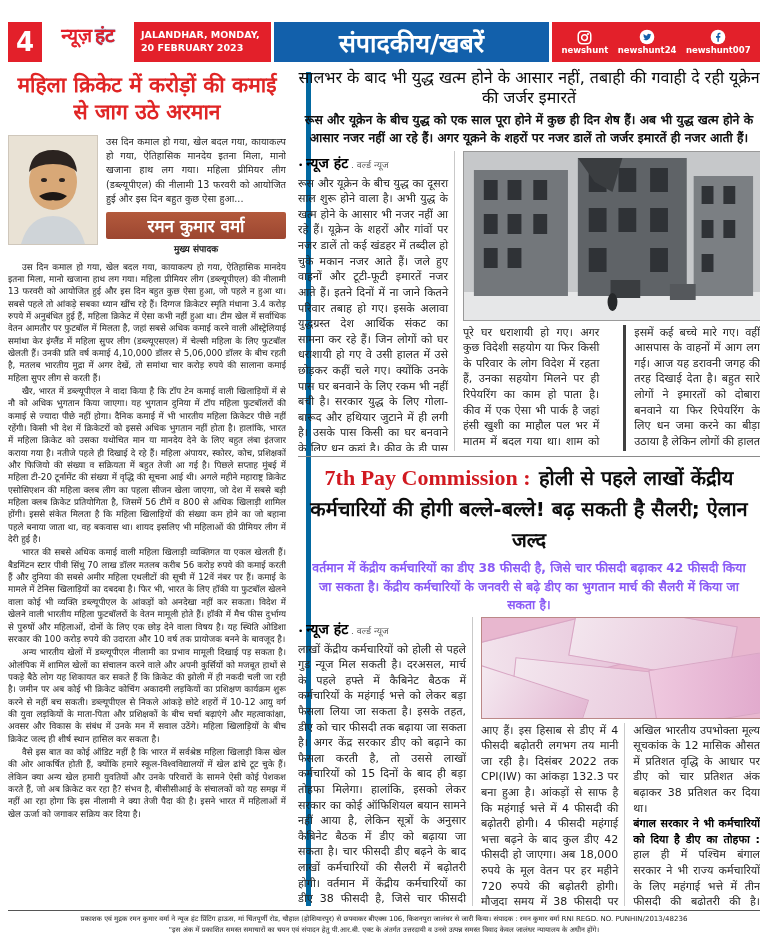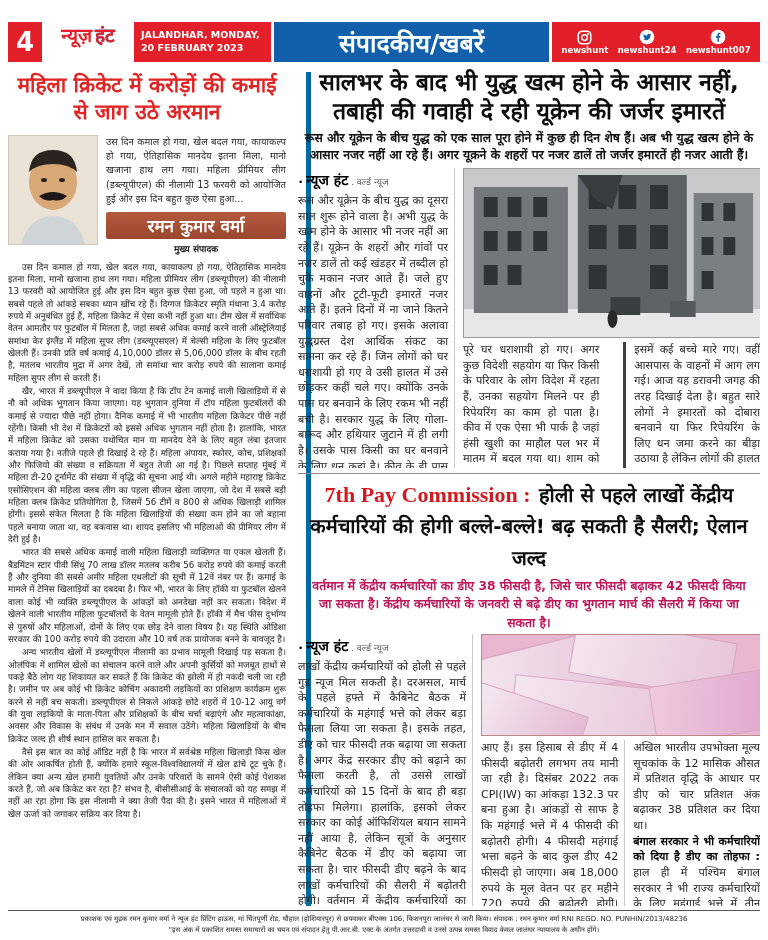--- a/index.html
+++ b/index.html
@@ -29,39 +29,39 @@
   .ed-top{display:flex;gap:8px;margin-bottom:6px;}
   .ed-photo{width:88px;height:108px;flex:0 0 auto;border:1px solid #cfc7bb;background:#efe9df;overflow:hidden;}
   .ed-right{flex:1;overflow:hidden;}
   .ed-intro{margin:0;font-size:9.6px;line-height:1.5;text-align:justify;color:#2a2a2a;}
   .ed-banner{margin-top:5px;background:linear-gradient(#b35a3d,#9c4630);color:#fff;
              font-size:17px;font-weight:bold;text-align:center;padding:2px 4px;border-radius:2px;}
   .ed-role{text-align:center;font-size:9px;font-weight:bold;margin-top:3px;color:#222;}
   .ed-body{height:620px;overflow:hidden;}
   .ed-body p{margin:0 0 1px 0;font-size:8.7px;line-height:1.42;text-align:justify;text-indent:14px;color:#232323;}
   
-  .war-head{margin:0;font-size:23px;font-weight:bold;text-align:center;line-height:1.25;color:#0d0d0d;}
+  .war-head{margin:0;font-size:16px;font-weight:normal;text-align:center;line-height:1.25;color:#0d0d0d;}
   .war-sub{margin:4px 6px 3px 6px;font-size:12.3px;font-weight:bold;text-align:center;line-height:1.45;color:#111;}
   .byline{font-size:9px;margin:2px 0 4px 0;color:#000;}
   .byline b{font-size:14px;}
   .byline .desk{color:#555;}
   .art-body{display:flex;gap:8px;}
   .war .c1{width:150px;flex:0 0 auto;height:300px;overflow:hidden;border-right:1px solid #c9c9c9;padding-right:6px;}
   .war .wrap{flex:1;overflow:hidden;}
   .photo-war{width:100%;height:168px;overflow:hidden;border:1px solid #999;background:#c9cacc;}
   .war .cols{display:flex;gap:8px;height:126px;overflow:hidden;margin-top:4px;}
   .war .c2{width:52%;border-right:3px solid #404040;padding-right:24px;overflow:hidden;}
   .war .c3{width:48%;overflow:hidden;}
   .newstext{font-size:11px;line-height:1.42;text-align:justify;color:#232323;margin:0;}
   
   .pay{border-top:1px solid #8a8a8a;margin-top:5px;padding-top:5px;}
   .pay-head{margin:0;text-align:center;line-height:1.3;}
   .pay-head .pfx{color:#d11920;font-family:"Liberation Serif","DejaVu Serif",serif;font-weight:bold;font-size:22px;}
   .pay-head .rest{color:#0d0d0d;font-weight:bold;font-size:20px;}
-  .pay-sub{margin:4px 10px 2px 10px;font-size:12.3px;font-weight:bold;text-align:center;line-height:1.5;color:#be185d;}
+  .pay-sub{margin:4px 10px 2px 10px;font-size:12.3px;font-weight:bold;text-align:center;line-height:1.5;color:#8b5cf6;}
   .pay .c1{width:168px;flex:0 0 auto;height:318px;overflow:hidden;border-right:1px solid #c9c9c9;padding-right:6px;}
   .pay .wrap{flex:1;overflow:hidden;}
   .photo-money{width:100%;height:100px;overflow:hidden;border:1px solid #b88;background:#e8b7cf;position:relative;}
   .pay .cols{display:flex;gap:8px;height:212px;overflow:hidden;margin-top:4px;}
   .pay .c2{width:52%;border-right:1px solid #c9c9c9;padding-right:6px;overflow:hidden;}
   .pay .c3{width:48%;overflow:hidden;}
   .inline-sub{font-weight:bold;color:#000;}
   
   .footer{position:absolute;left:8px;top:910px;width:752px;border-top:1px solid #555;
           padding-top:3px;text-align:center;font-size:7px;line-height:1.6;color:#222;}

